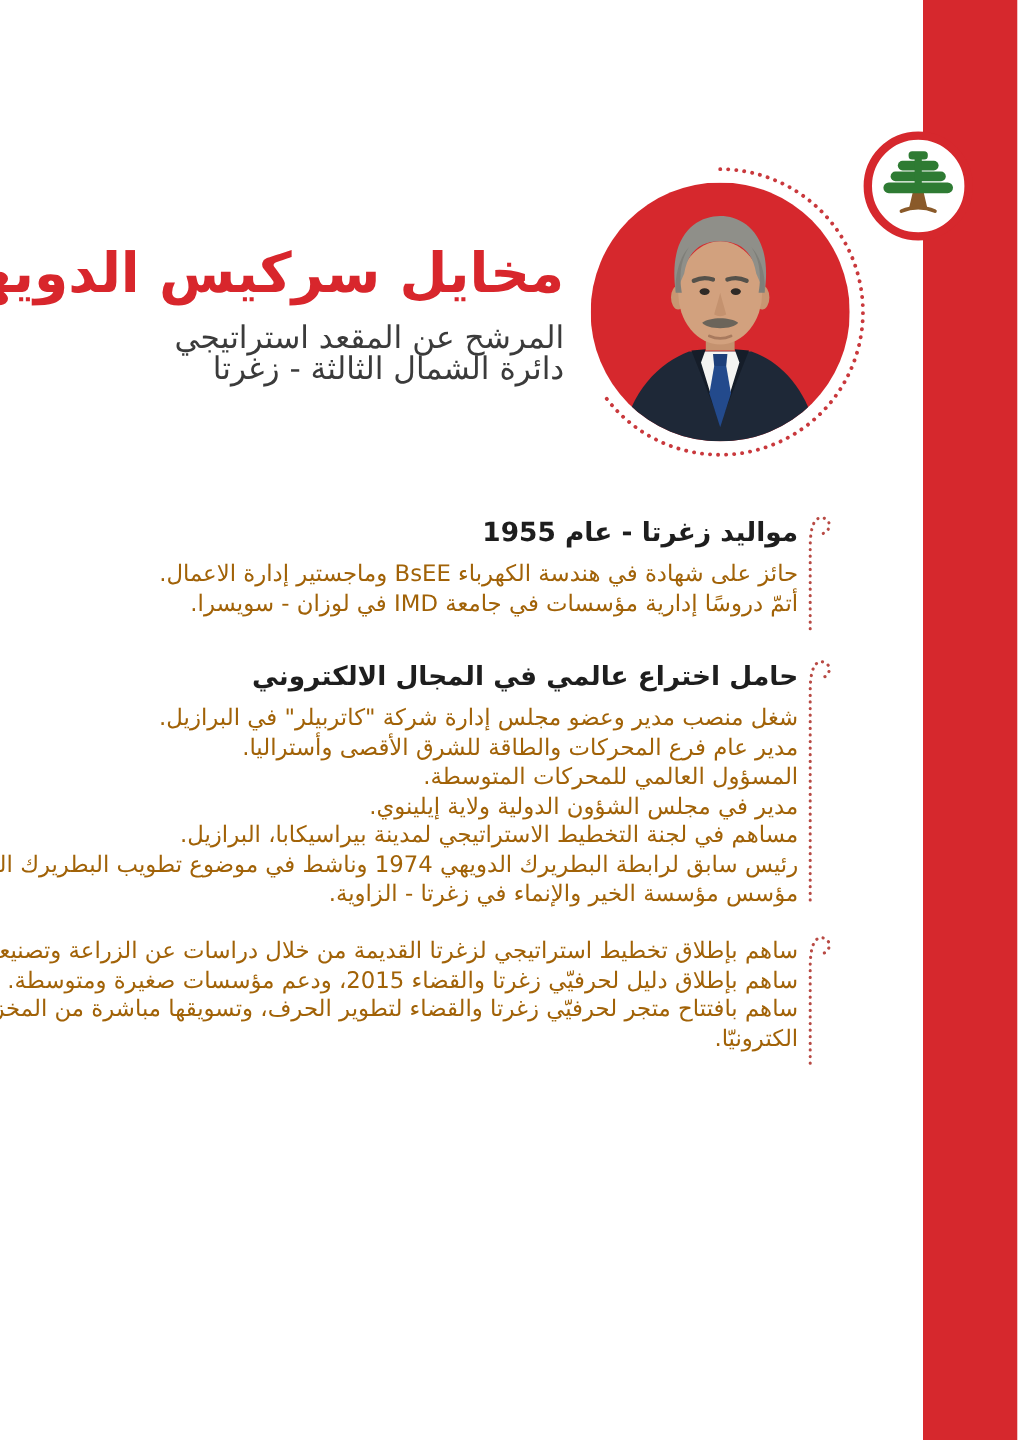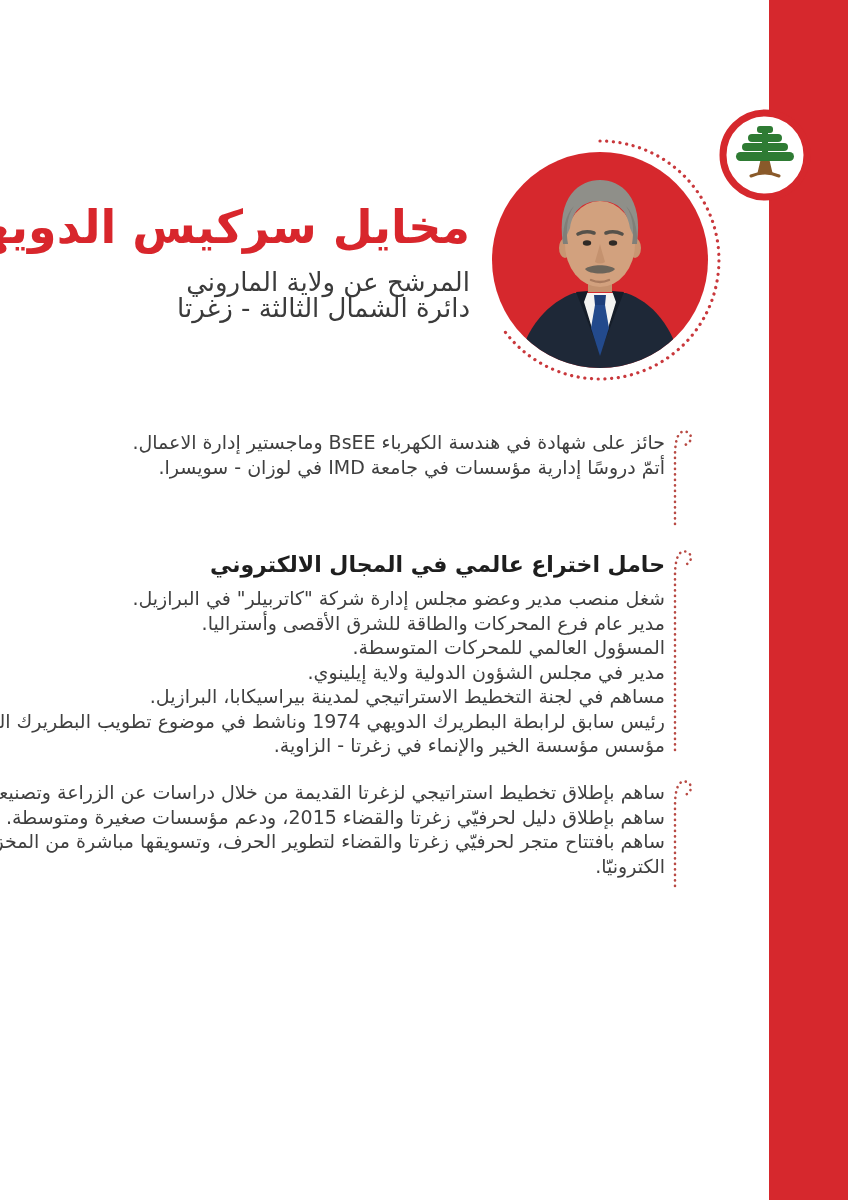--- a/index.html
+++ b/index.html
@@ -16,21 +16,21 @@
     font-size:46px;font-weight:bold;color:#d8262c;line-height:62px;
   }
   .subtitle{
     position:absolute;right:378px;white-space:nowrap;
     font-size:26px;color:#3b3b3b;line-height:40px;
   }
   .subtitle.l1{top:262px;}
   .subtitle.l2{top:288px;margin-left:19px;}
   .sec{position:absolute;right:183px;text-align:right;}
   .sec h2{margin:0 0 6px 0;font-size:22px;font-weight:bold;color:#1e1e1e;white-space:nowrap;line-height:30px;}
-  .sec .line{font-size:19px;color:#404040;line-height:24.5px;white-space:nowrap;}
+  .sec .line{font-size:19px;color:#a16207;line-height:24.5px;white-space:nowrap;}
   .bracket{position:absolute;right:-29px;top:-6px;}
   .sec1{top:430px;}
   .sec2{top:550px;}
   .sec3{top:780px;}
 </style>
 </head>
 <body>
 
 <div class="page">
 
@@ -86,27 +86,28 @@
 
       <path d="M108,92 C106,100 104,106 103,110 Q108,113 113,110 C112,106 110,100 108,92" fill="#c4926f"></path>
 
       <path d="M93,117 C99,112 117,112 123,117 C119,123 97,123 93,117 Z" fill="#6b645a"></path>
 
       <path d="M99,128 Q108,132 117,128" stroke="#a87a5e" stroke-width="2.4" fill="none" stroke-linecap="round"></path>
     </svg>
   </div>
 
   <h1 class="candidate-name">مخايل سركيس الدويهي</h1>
-  <div class="subtitle l1">المرشح عن ولاية الماروني</div>
+  <div class="subtitle l1">المرشح عن المقعد استراتيجي</div>
   <div class="subtitle l2">دائرة الشمال الثالثة - زغرتا</div>
 
   <section class="sec sec1">
     <svg class="bracket" width="26" height="104" viewBox="0 0 26 104">
       <path d="M7,100 L7,32 C7,14 11,5 19,8 C26,11 23,21 15,21" fill="none" stroke="#b84a44" stroke-width="2.6" stroke-linecap="round" stroke-dasharray="0.1 5.4"></path>
     </svg>
+    <h2>مواليد زغرتا - عام 1955</h2>
     <div class="line">حائز على شهادة في هندسة الكهرباء BsEE وماجستير إدارة الاعمال.</div>
     <div class="line">أتمّ دروسًا إدارية مؤسسات في جامعة IMD في لوزان - سويسرا.</div>
   </section>
 
   <section class="sec sec2">
     <svg class="bracket" width="26" height="210" viewBox="0 0 26 210">
       <path d="M7,206 L7,32 C7,14 11,5 19,8 C26,11 23,21 15,21" fill="none" stroke="#b84a44" stroke-width="2.6" stroke-linecap="round" stroke-dasharray="0.1 5.4"></path>
     </svg>
     <h2>حامل اختراع عالمي في المجال الالكتروني</h2>
     <div class="line">شغل منصب مدير وعضو مجلس إدارة شركة "كاتربيلر" في البرازيل.</div>

